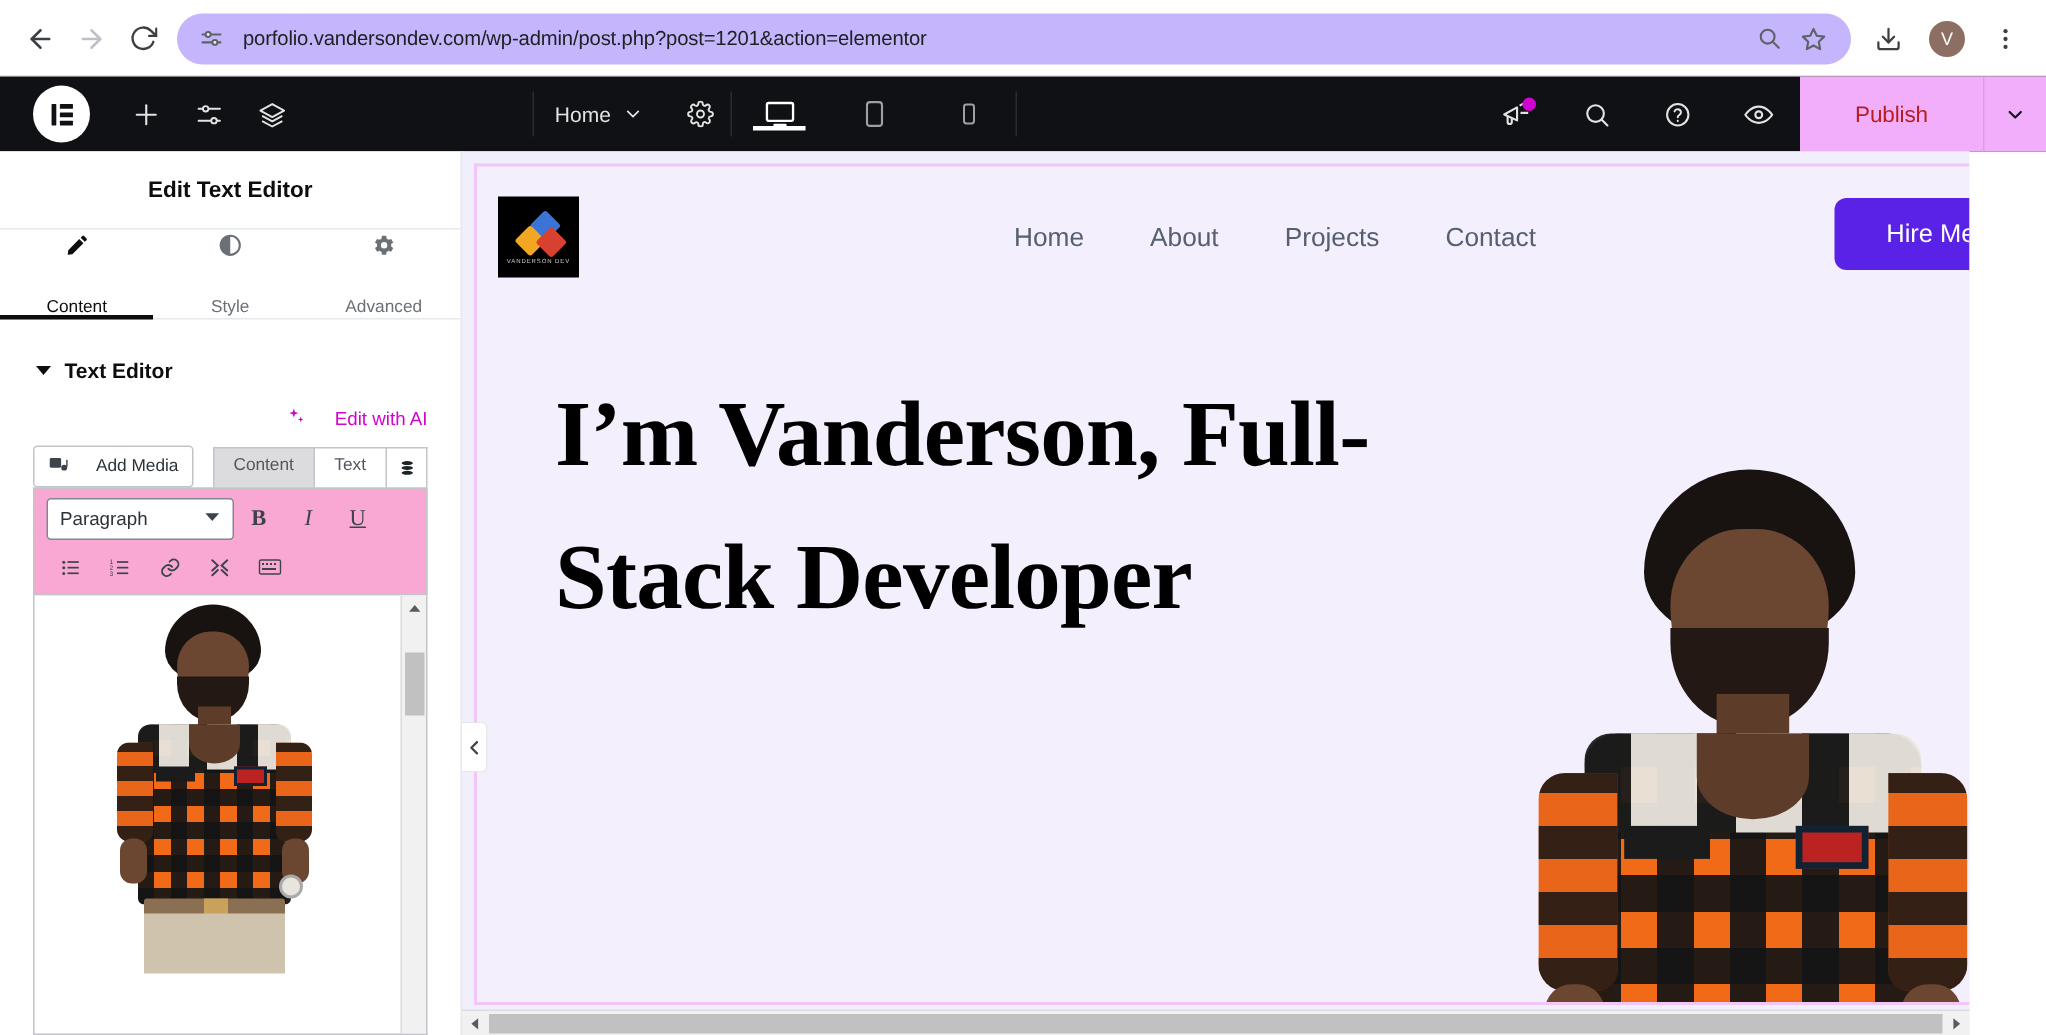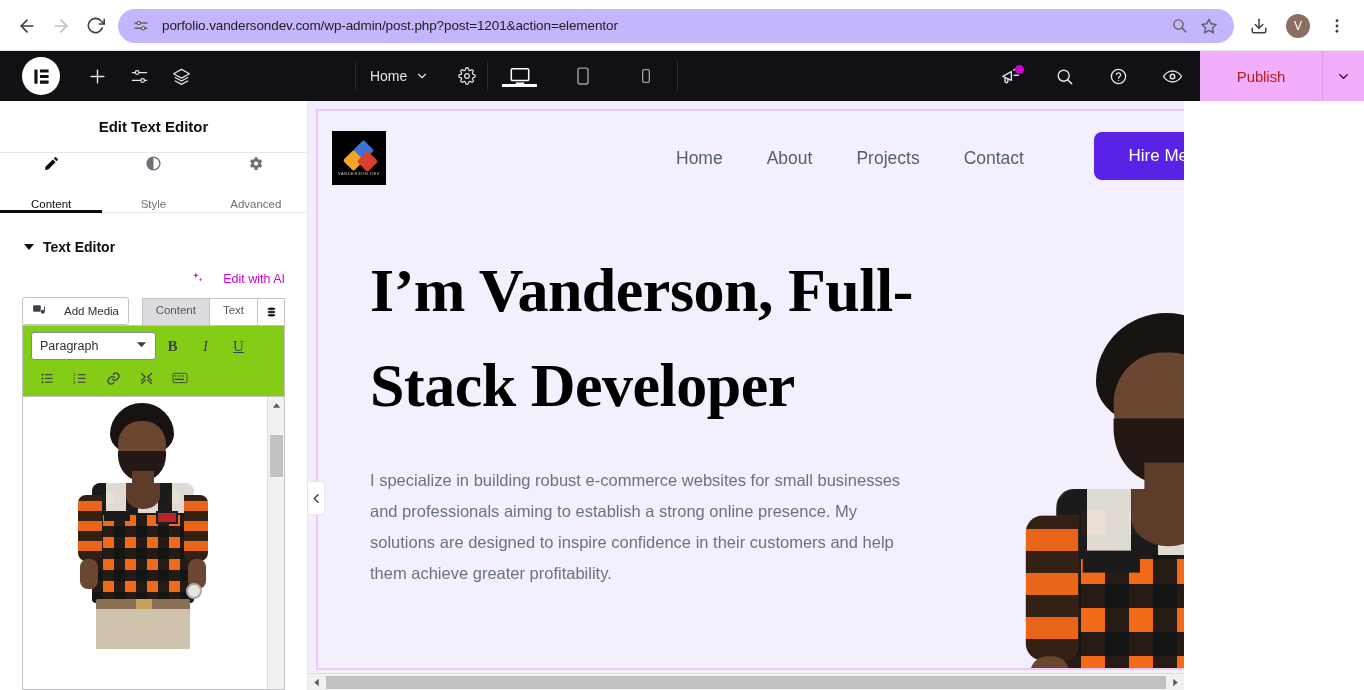--- a/index.html
+++ b/index.html
@@ -94,21 +94,21 @@
     display:flex; align-items:center; justify-content:center;
     font-size:15px; font-weight:500; letter-spacing:-0.1px;
   }
   #publish-chevron {
     width:42px; background:#f2aefb; color:#101114;
     display:flex; align-items:center; justify-content:center;
     border-left:1px solid #dd9ce6;
   }
 
   
-  #workspace { display:flex; width:1184px; height:589px; background:#fff; position:relative; }
+  #workspace { display:flex; width:1313px; height:589px; background:#fff; position:relative; }
 
   
   #panel { width:308px; height:589px; background:#ffffff; position:relative; flex:0 0 308px;
            border-right:1px solid #e6e8ea; display:flex; flex-direction:column; }
   #panel-header {
     height:52px; display:flex; align-items:center; justify-content:center;
     border-bottom:1px solid #e6e8ea;
   }
   #panel-title { font-size:15px; font-weight:700; color:#0c0d0e; }
   #panel-tabs { display:flex; height:60px; border-bottom:1px solid #e6e8ea; }
@@ -143,21 +143,21 @@
     font-size:11.5px; color:#646970; background:#f0f0f1; height:27px;
   }
   .wp-tab.active { background:#dcdcde; color:#50575e; }
   .wp-tab.plain { background:#fff; color:#50575e; border-left:none; }
   #wp-kitchen {
     border:1px solid #c3c4c7; border-bottom:none; border-left:none;
     width:27px; height:27px; display:flex; align-items:center; justify-content:center;
     background:#fff;
   }
   #wp-format-bar {
-    border:1px solid #c3c4c7; background:#84cc16; padding:6px 8px 4px;
+    border:1px solid #c3c4c7; background:#f9a8d4; padding:6px 8px 4px;
   }
   #fmt-row1 { display:flex; align-items:center; gap:0; }
   #para-select {
     border:1px solid #7e8993; border-radius:3px; height:28px; width:125px;
     display:flex; align-items:center; justify-content:space-between;
     padding:0 8px; font-size:12.5px; color:#2c3338; background:#fff;
   }
   .fmt-btn {
     width:33px; height:28px; display:flex; align-items:center; justify-content:center;
     color:#3c434a; font-size:14px;
@@ -640,21 +640,20 @@
           <span class="nav-link">Projects</span>
           <span class="nav-link">Contact</span>
         </div>
 
         <div id="hire-btn">Hire Me</div>
       </div>
 
       <div id="hero">
         <div id="hero-copy">
           <h1 id="hero-title">I’m Vanderson, Full-Stack Developer</h1>
-          <p id="hero-sub">I specialize in building robust e-commerce websites for small businesses and professionals aiming to establish a strong online presence. My solutions are designed to inspire confidence in their customers and help them achieve greater profitability.</p>
         </div>
         <div id="hero-photo">
           <div id="hero-photo-inner">
             <div class="figure">
               <div class="fg-hair"></div>
                 <div class="fg-face"></div>
                 <div class="fg-beard"></div>
               <div class="fg-neck"></div>
                 <div class="fg-shirt"></div>
                 <div class="fg-collar"></div>

